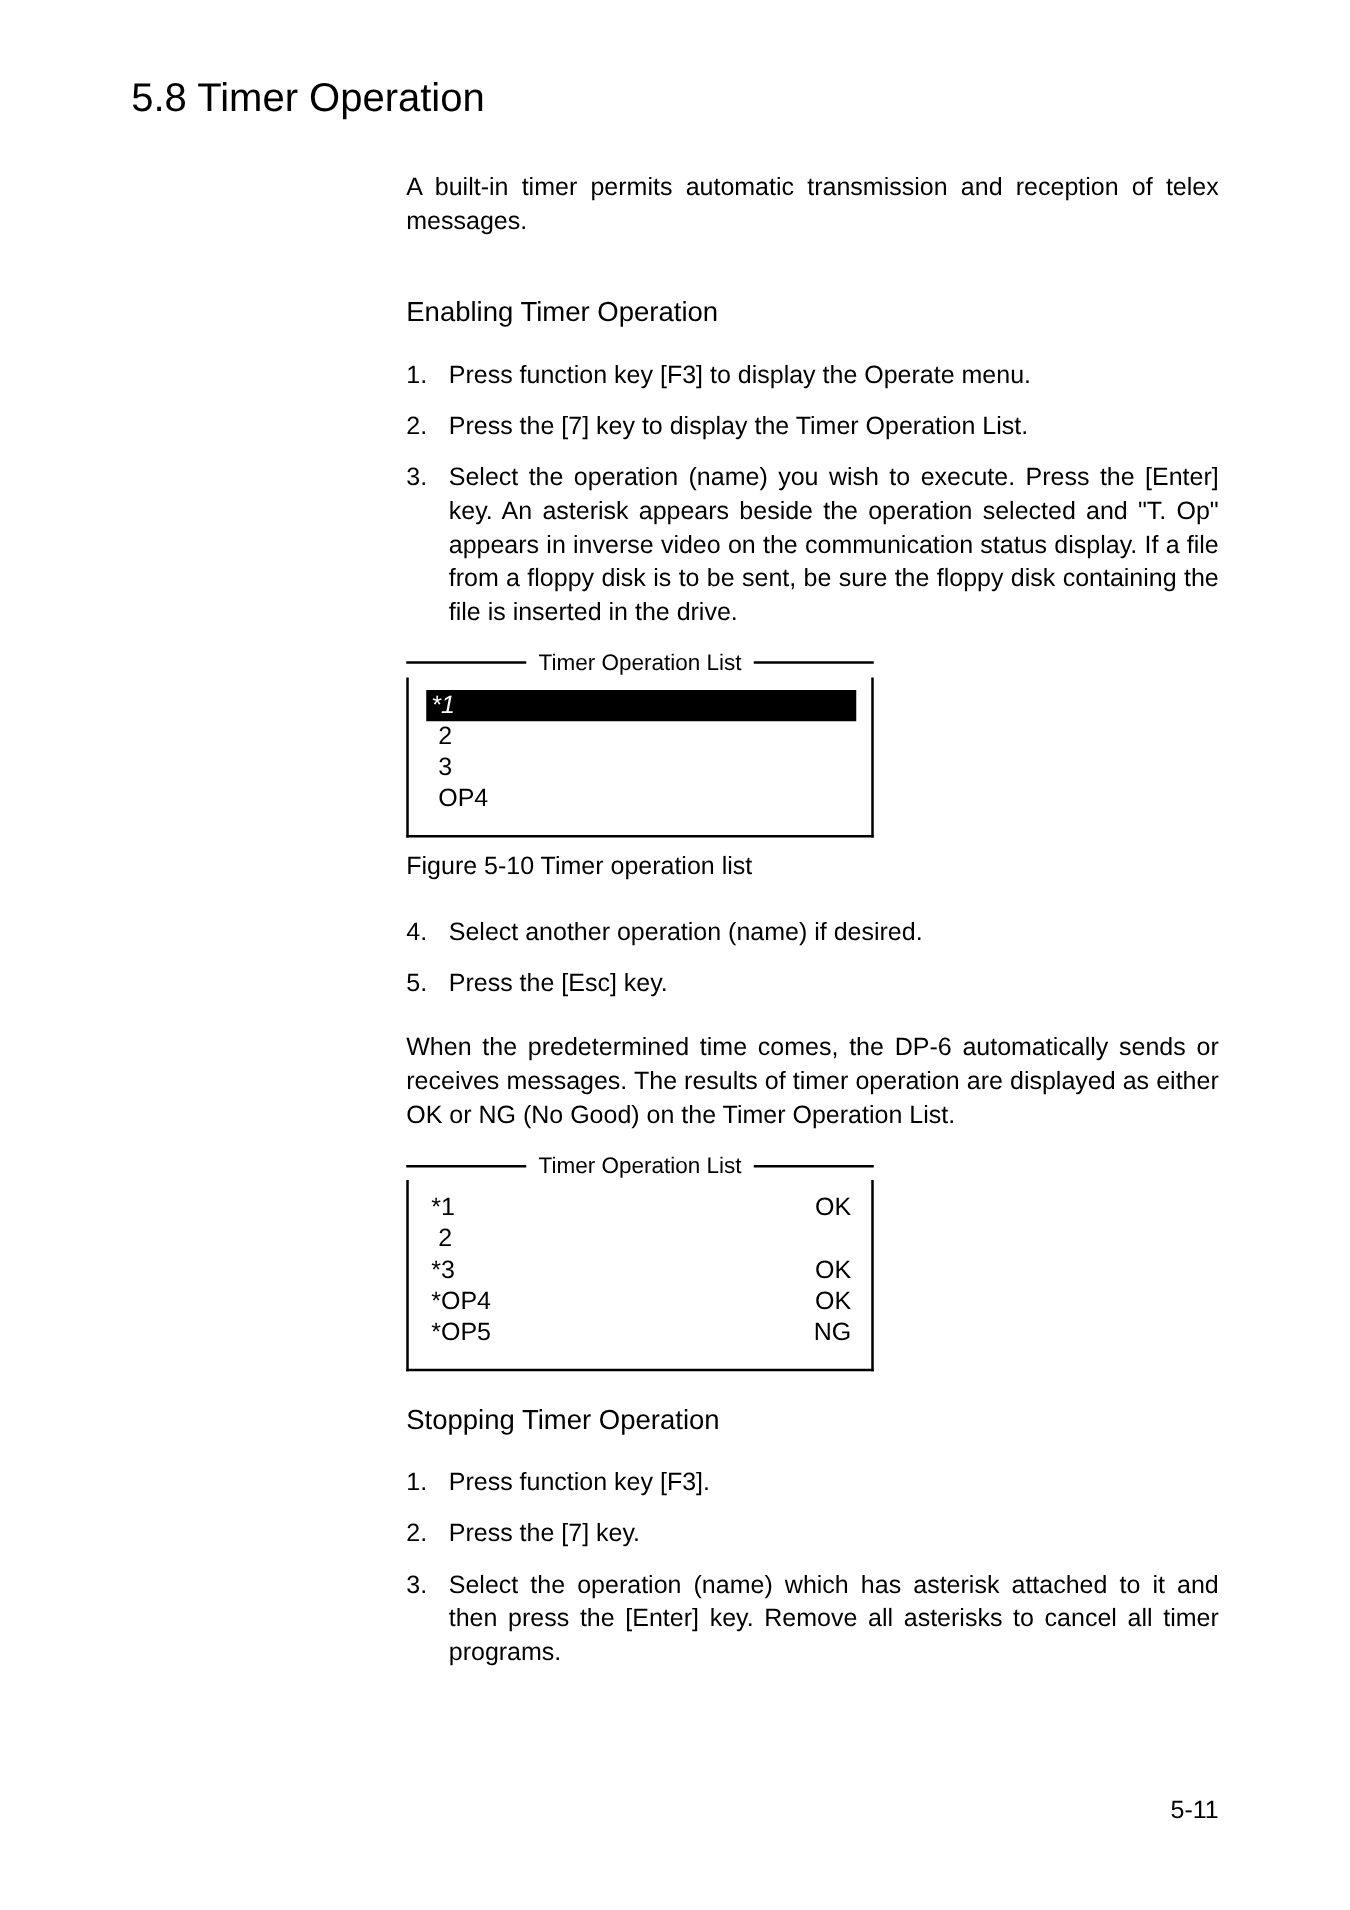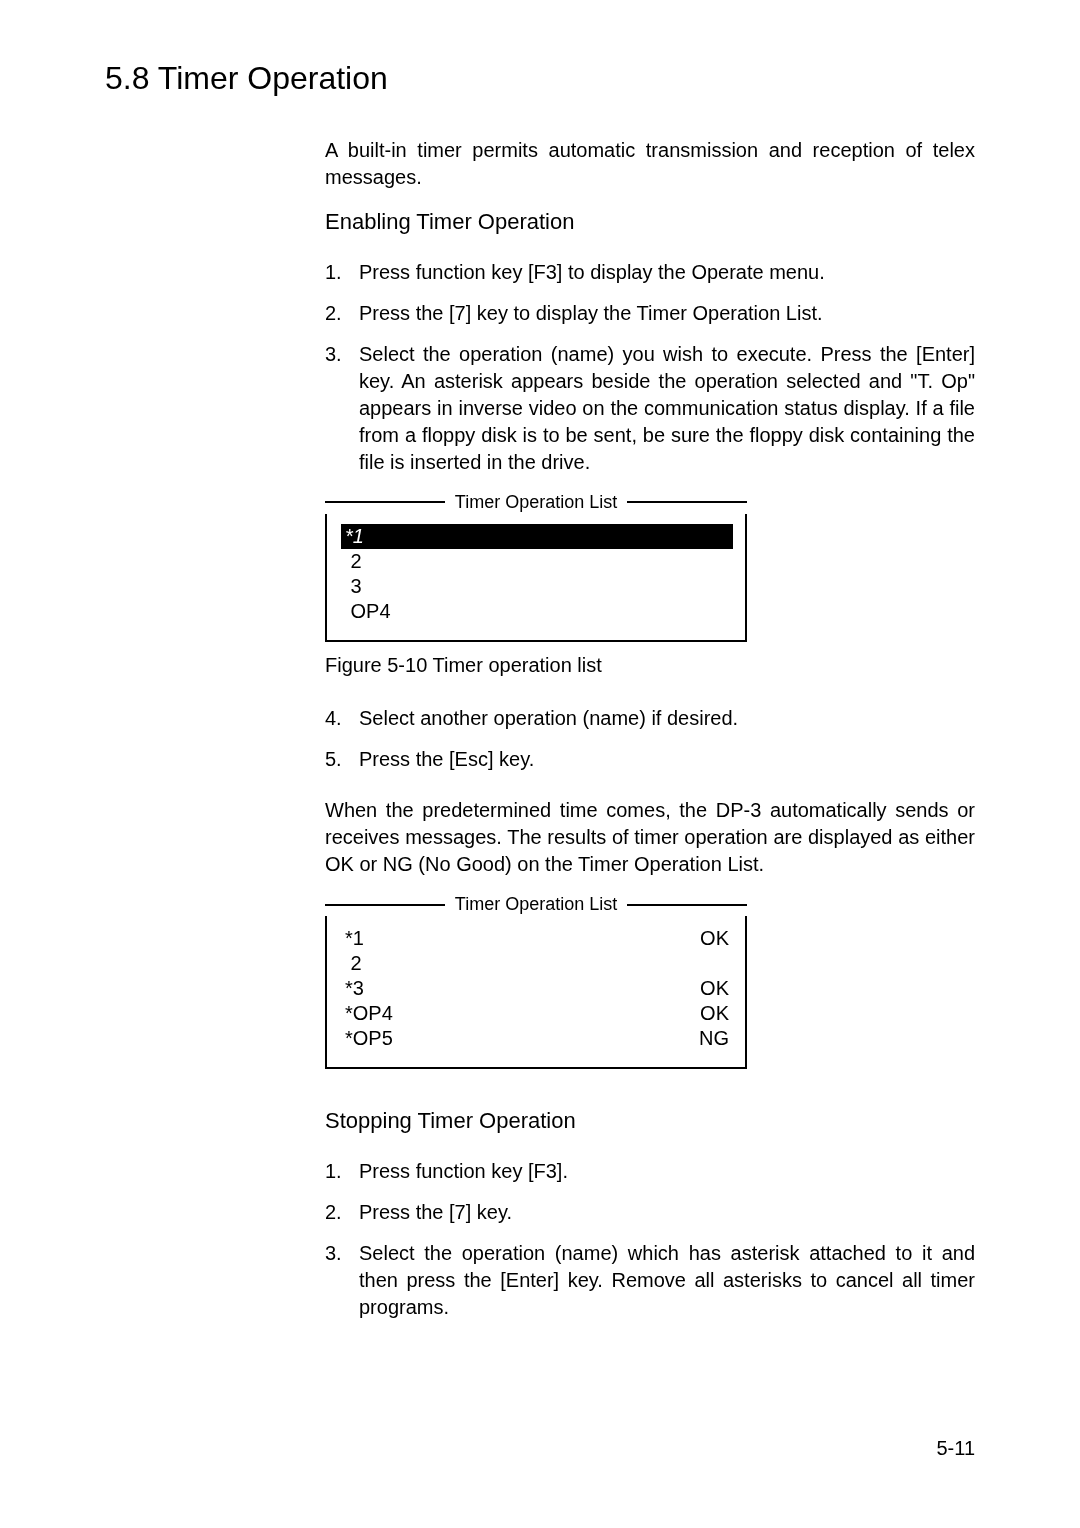--- a/index.html
+++ b/index.html
@@ -23,21 +23,21 @@
     margin: 0 0 40px 0;
   }
   .indent-block {
     margin-left: 220px;
     margin-right: 0;
     font-size: 20px;
     line-height: 1.35;
   }
   .intro {
     text-align: justify;
-    margin-bottom: 16px;
+    margin-bottom: 44px;
   }
   h2.subhead {
     font-size: 22px;
     font-weight: 400;
     margin: 0 0 22px 0;
   }
   ol.steps {
     list-style: none;
     padding: 0;
     margin: 0;
@@ -47,21 +47,21 @@
     margin-bottom: 14px;
     text-align: justify;
   }
   ol.steps > li .num {
     flex: 0 0 34px;
   }
   ol.steps > li .txt {
     flex: 1;
   }
   .timer-box {
-    width: 422px;
+    width: 374px;
     margin: 14px 0 10px 0;
     text-align: center;
   }
   .timer-box .box-top {
     display: flex;
     align-items: center;
   }
   .timer-box .hline-left,
   .timer-box .hline-right {
     flex: 1;
@@ -169,21 +169,21 @@
       <li>
         <span class="num">4.</span>
         <span class="txt">Select another operation (name) if desired.</span>
       </li>
       <li>
         <span class="num">5.</span>
         <span class="txt">Press the [Esc] key.</span>
       </li>
     </ol>
 
-    <p class="mid-para">When the predetermined time comes, the DP-3 automatically sends or receives messages. The results of timer operation are displayed as either OK or NG (No Good) on the Timer Operation List.</p>
+    <p class="mid-para">When the predetermined time comes, the DP-6 automatically sends or receives messages. The results of timer operation are displayed as either OK or NG (No Good) on the Timer Operation List.</p>
 
     <div class="timer-box">
       <div class="box-top">
         <div class="hline-left"></div>
         <div class="box-title">Timer Operation List</div>
         <div class="hline-right"></div>
       </div>
       <div class="box-body">
         <div class="row">
           <span class="name">*1</span>
@@ -202,21 +202,21 @@
           <span class="status">OK</span>
         </div>
         <div class="row">
           <span class="name">*OP5</span>
           <span class="status">NG</span>
         </div>
       </div>
     </div>
 
 
-    <h2 class="subhead" style="margin-top:37px;">Stopping Timer Operation</h2>
+    <h2 class="subhead" style="margin-top:24px;">Stopping Timer Operation</h2>
 
     <ol class="steps">
       <li>
         <span class="num">1.</span>
         <span class="txt">Press function key [F3].</span>
       </li>
       <li>
         <span class="num">2.</span>
         <span class="txt">Press the [7] key.</span>
       </li>

